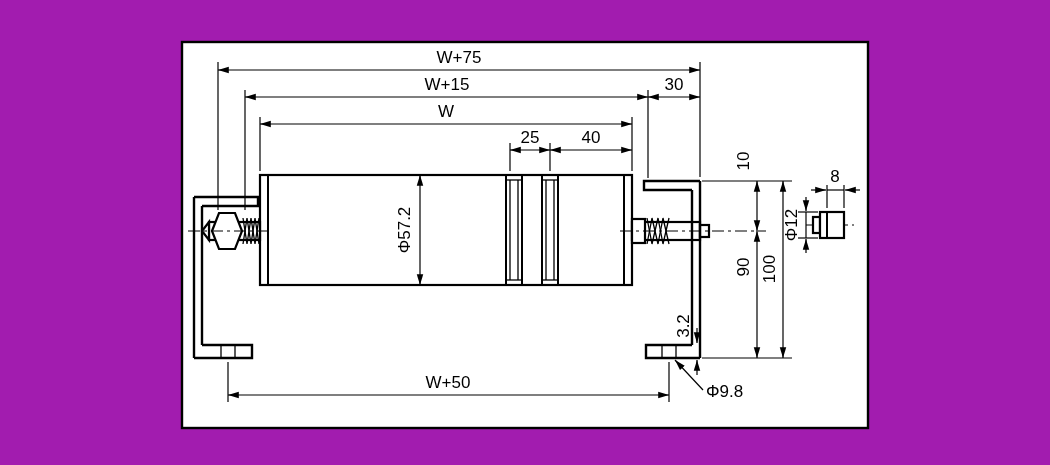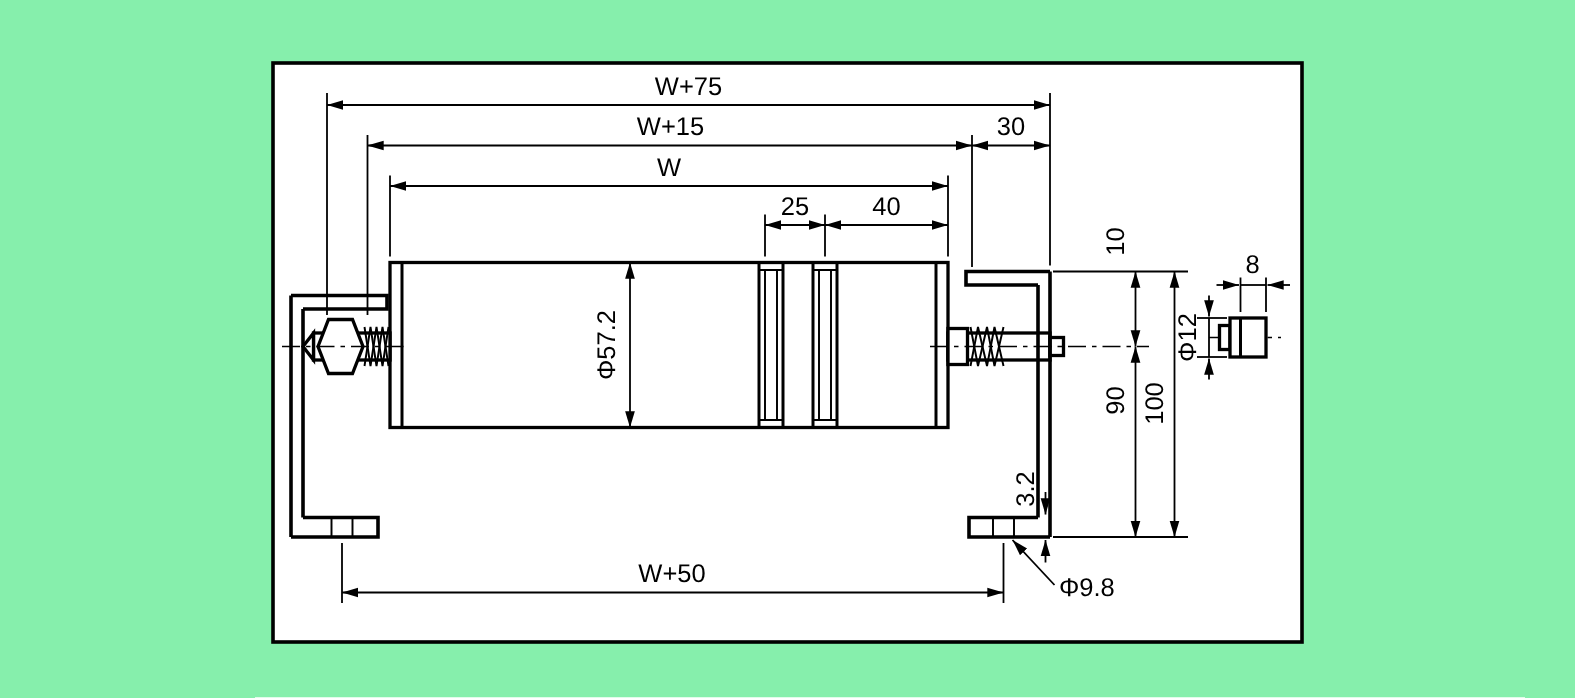--- a/index.html
+++ b/index.html
@@ -1,20 +1,20 @@
 <!DOCTYPE html>
 <html><head>
 <meta charset="utf-8">
 <style>
   html, body { margin: 0; padding: 0; background: #ffffff; }
   .canvas {
     position: relative;
     width: 1050px;
     height: 465px;
-    background: #86efac;
+    background: #a21caf;
     overflow: hidden;
     font-family: "Liberation Sans", sans-serif;
   }
   svg { display: block; }
   .ext, .dim { stroke: #000; stroke-width: 1.2; fill: none; }
   .thick     { stroke: #000; stroke-width: 2.4; fill: none; }
   .med       { stroke: #000; stroke-width: 2;   fill: none; }
   .thin      { stroke: #000; stroke-width: 1.3; fill: none; }
   .wfill     { fill: #fff; stroke: #000; stroke-width: 2.2; }
   .cl        { stroke: #000; stroke-width: 1; stroke-dasharray: 12 4 3 4; fill: none; }

